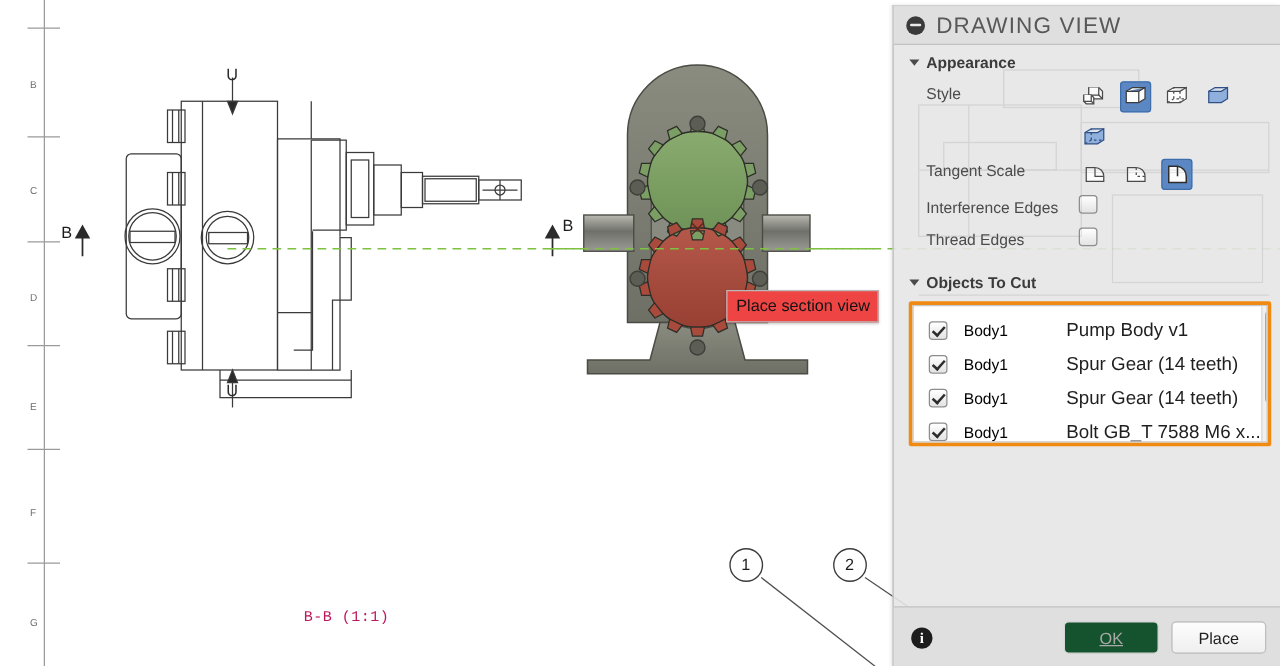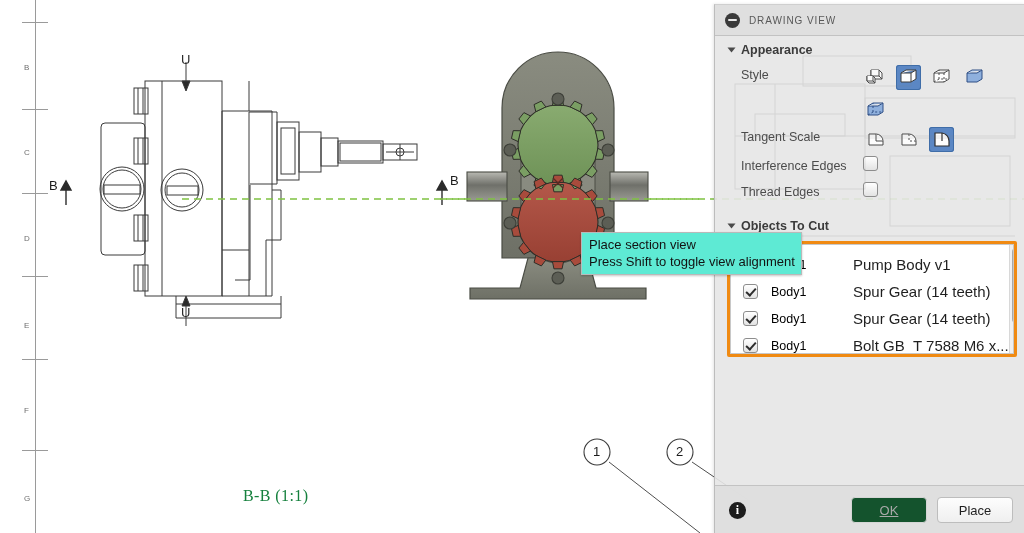--- a/index.html
+++ b/index.html
@@ -13,43 +13,43 @@
   .ruler-line{position:absolute;left:35px;top:0;width:1px;height:533px;background:#9a9a9a;}
   .ruler-tick{position:absolute;left:22px;width:26px;height:1px;background:#9a9a9a;}
   .ruler-label{position:absolute;left:24px;font-size:8px;color:#6e6e6e;
                font-family:"Liberation Sans", sans-serif;letter-spacing:.5px;}
 
   
   #draw1,#draw2,#balloons{position:absolute;left:0;top:0;}
 
   .vlabel{position:absolute;font-size:13px;color:#2b2b2b;font-family:"Liberation Sans",sans-serif;}
   .sec-label{position:absolute;font-size:13px;color:#1c1c1c;font-family:"Liberation Sans",sans-serif;}
-  .view-title{position:absolute;font-size:16px;color:#15803d;font-family:Liberation Serif, serif;
+  .view-title{position:absolute;font-size:12px;color:#be185d;font-family:Liberation Mono, monospace;
               letter-spacing:.4px;}
 
   
-  #tooltip{position:absolute;left:581px;top:232px;background:#5eead4;
+  #tooltip{position:absolute;left:581px;top:232px;background:#ef4444;
            border:1px solid #b9b9b9;padding:3px 6px 4px 7px;
            box-shadow:0 1px 2px rgba(0,0,0,.22);z-index:40;}
   #tooltip div{font-size:13px;color:#131313;line-height:17px;white-space:nowrap;
                font-family:"Liberation Sans",sans-serif;}
 
   
   #panel{position:absolute;left:714px;top:4px;width:310px;height:529px;
          background:rgba(229,229,229,.90);
          border-left:1px solid #bcbcbc;border-top:1px solid #cfcfcf;
          box-shadow:-1px 0 3px rgba(0,0,0,.10);z-index:30;
          display:flex;flex-direction:column;}
   #panel-head{height:30px;flex:0 0 30px;background:rgba(222,222,222,.93);
               border-bottom:1px solid #c2c2c2;display:flex;align-items:center;gap:9px;
               padding:0 10px;}
   .head-icon{width:15px;height:15px;border-radius:50%;background:#3a3a3a;
              display:flex;align-items:center;justify-content:center;flex:0 0 15px;}
   .head-icon i{display:block;width:9px;height:2.5px;background:#e9e9e9;border-radius:1px;}
-  #panel-title{font-size:10px;color:#585858;letter-spacing:.9px;}
+  #panel-title{font-size:18px;color:#585858;letter-spacing:.9px;}
 
   #panel-body{flex:1 1 auto;position:relative;overflow:hidden;}
 
   .section-head{display:flex;align-items:center;gap:7px;padding:7px 0 6px 14px;}
   .caret{width:0;height:0;border-left:5px solid #4a4a4a;border-top:4px solid transparent;
          border-bottom:4px solid transparent;transform:rotate(90deg);}
   .section-head span{font-size:12.5px;font-weight:bold;color:#3b3b3b;}
 
   .row{display:flex;align-items:flex-start;padding:2px 0 2px 0;min-height:22px;}
   .row-label{width:148px;flex:0 0 148px;padding-left:26px;font-size:12.5px;color:#4b4b4b;
@@ -300,21 +300,20 @@
       <circle cx="597" cy="452" r="13"></circle>
       <circle cx="680" cy="452" r="13"></circle>
     </g>
   </svg>
   <div class="sec-label" style="left:593px;top:444px">1</div>
   <div class="sec-label" style="left:676px;top:444px">2</div>
 </div>
 
 <div id="tooltip">
   <div>Place section view</div>
-  <div>Press Shift to toggle view alignment</div>
 </div>
 
 <div id="panel">
 
   <div id="panel-head">
     <span class="head-icon">
         <i></i>
       </span>
     <span id="panel-title">DRAWING VIEW</span>
   </div>

